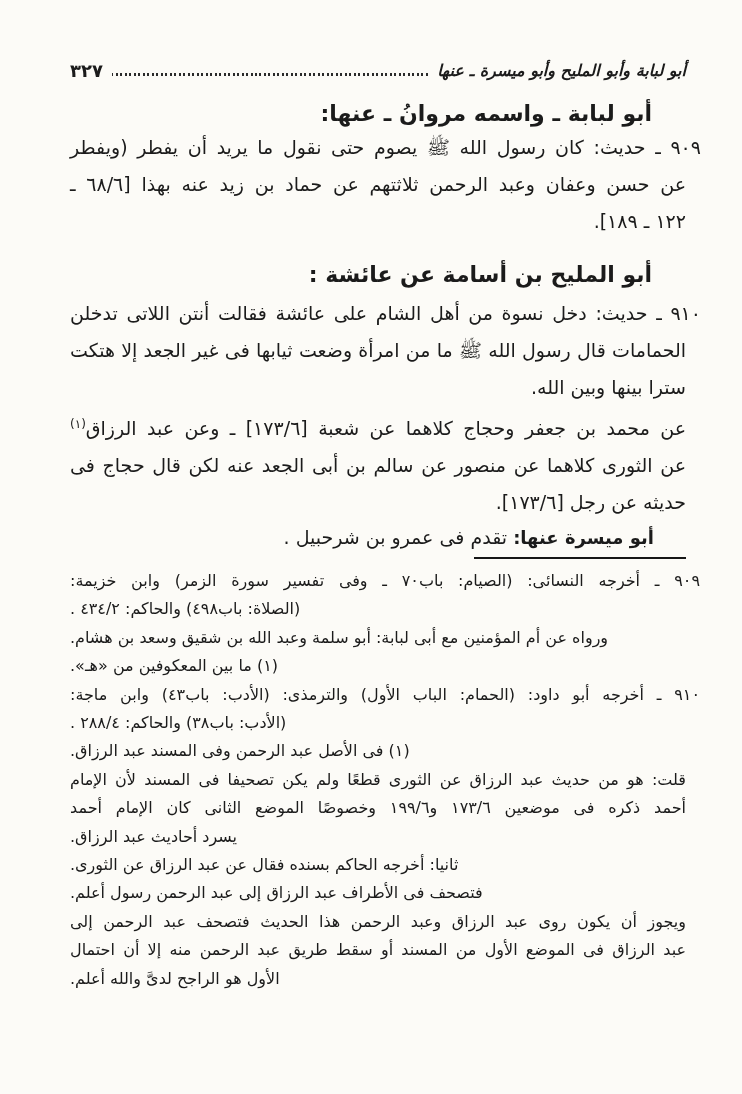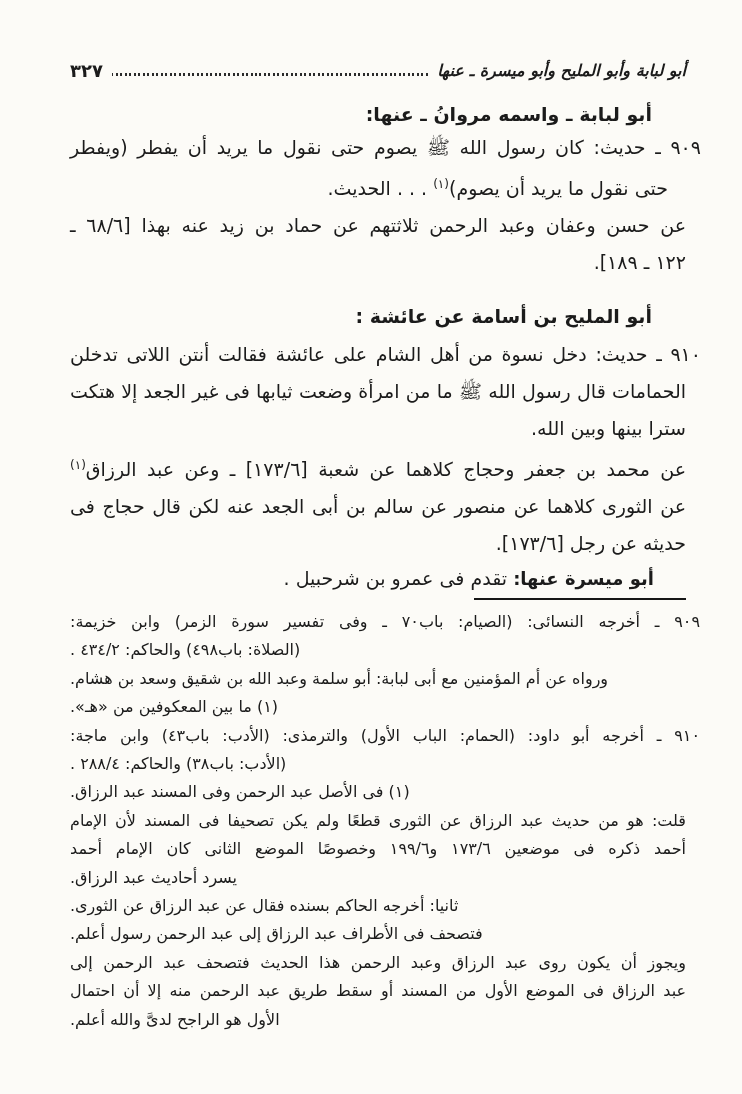--- a/index.html
+++ b/index.html
@@ -20,21 +20,21 @@
     font-size:16px;font-weight:bold;font-style:italic;
     white-space:nowrap;letter-spacing:0.2px;
   }
   .leader{
     flex:1;height:3px;margin:8px 9px 0 9px;align-self:center;
     background-image:repeating-linear-gradient(to left,#2b2b2b 0 2px,transparent 2px 4.5px);
   }
   .page-num{font-size:18px;font-weight:bold;white-space:nowrap;letter-spacing:2px;}
 
   
-  .hd{font-size:19px;font-weight:bold;line-height:30px;padding-right:34px;text-align:right;}
+  .hd{font-size:22px;font-weight:bold;line-height:30px;padding-right:34px;text-align:right;}
   .hd1{margin-top:18px;}
   .hd2{margin-top:20px;}
 
   
   .bl{font-size:19px;line-height:37px;}
   .just{text-align:justify;text-align-last:justify;text-justify:inter-word;}
   .short{text-align:right;}
   .hang{margin-right:-15px;}
   .ind18{padding-right:18px;}
   .p909{}
@@ -66,21 +66,20 @@
     <div class="header-row">
       <span class="header-title">أبو لبابة وأبو المليح وأبو ميسرة ـ عنها</span>
       <span class="leader"></span>
       <span class="page-num">٣٢٧</span>
     </div>
 
     <div class="hd hd1">أبو لبابة ـ واسمه مروانُ ـ عنها:</div>
 
     <div class="p909">
       <div class="bl just hang">٩٠٩ ـ حديث: كان رسول الله ﷺ يصوم حتى نقول ما يريد أن يفطر (ويفطر</div>
-      <div class="bl short ind18"><span>حتى نقول ما يريد أن يصوم)</span><span class="sup">(١)</span><span> . . . الحديث.</span></div>
       <div class="bl just">عن حسن وعفان وعبد الرحمن ثلاثتهم عن حماد بن زيد عنه بهذا [٦٨/٦ ـ</div>
       <div class="bl short">١٢٢ ـ ١٨٩].</div>
     </div>
 
     <div class="hd hd2">أبو المليح بن أسامة عن عائشة :</div>
 
     <div class="p910">
       <div class="bl just hang">٩١٠ ـ حديث: دخل نسوة من أهل الشام على عائشة فقالت أنتن اللاتى تدخلن</div>
       <div class="bl just">الحمامات قال رسول الله ﷺ ما من امرأة وضعت ثيابها فى غير الجعد إلا هتكت</div>
       <div class="bl short">سترا بينها وبين الله.</div>

